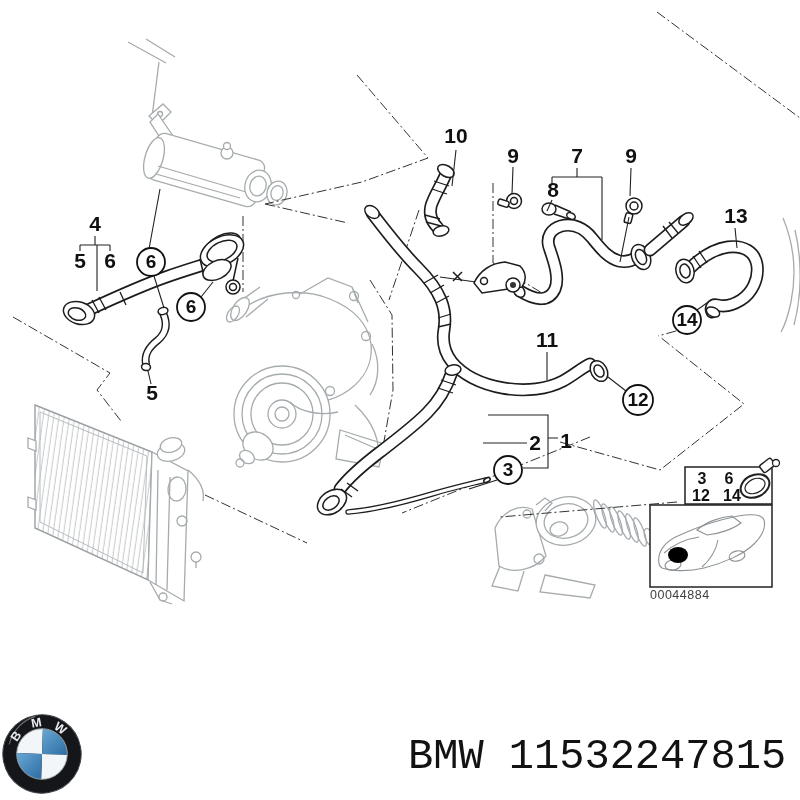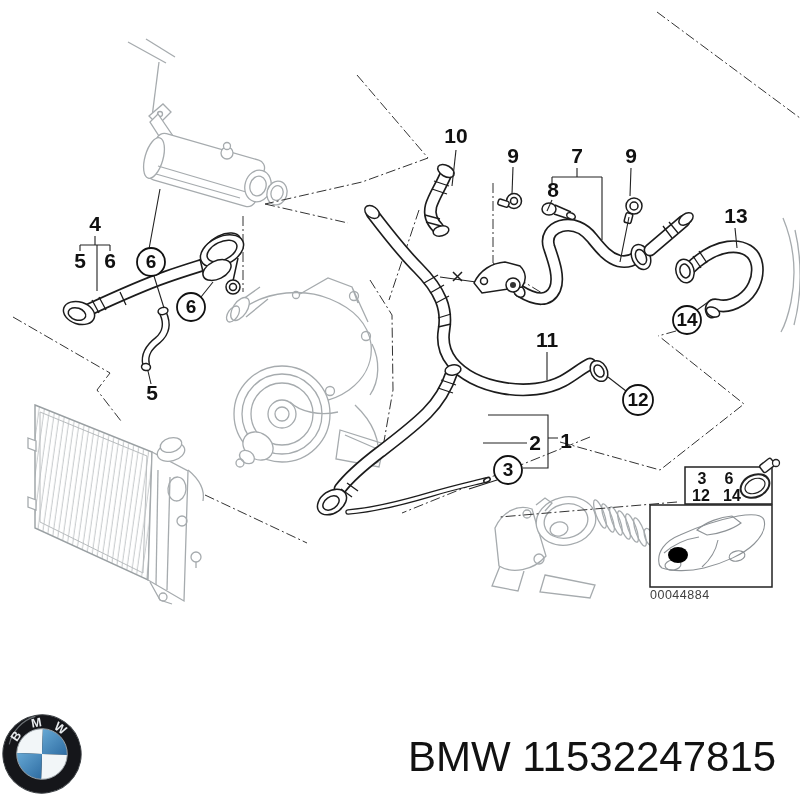--- a/index.html
+++ b/index.html
@@ -17,21 +17,21 @@
   .hose-o.sm{stroke-width:8;}  .hose-i.sm{stroke-width:5.2;}
   .hose-o.xs{stroke-width:5.5;}.hose-i.xs{stroke-width:3;}
   .tick{fill:none;stroke:#1c1c1c;stroke-width:1.3;}
   .gray{fill:none;stroke:#a6abae;stroke-width:1.3;}
   .grayf{fill:#ffffff;stroke:#a6abae;stroke-width:1.3;}
   .leader{fill:none;stroke:#222;stroke-width:1.1;}
   .phantom{fill:none;stroke:#333;stroke-width:1;stroke-dasharray:10 3 2 3;}
   .ccirc{fill:#ffffff;stroke:#111;stroke-width:1.8;}
   .carline{fill:none;stroke:#8d9296;stroke-width:1.1;}
   .footer-text{position:absolute;left:408px;top:733px;font-size:42px;color:#121212;
-               white-space:nowrap;letter-spacing:0;}
+               white-space:nowrap;letter-spacing:0;font-family:Liberation Mono, monospace;}
   .roundel{position:absolute;left:0px;top:712px;}
 </style>
 </head>
 <body>
 
 <div class="page">
 
 <svg width="800" height="710" viewBox="0 0 800 710">
   <defs>
     <pattern id="fins" width="5.2" height="9" patternUnits="userSpaceOnUse" patternTransform="rotate(8)">

